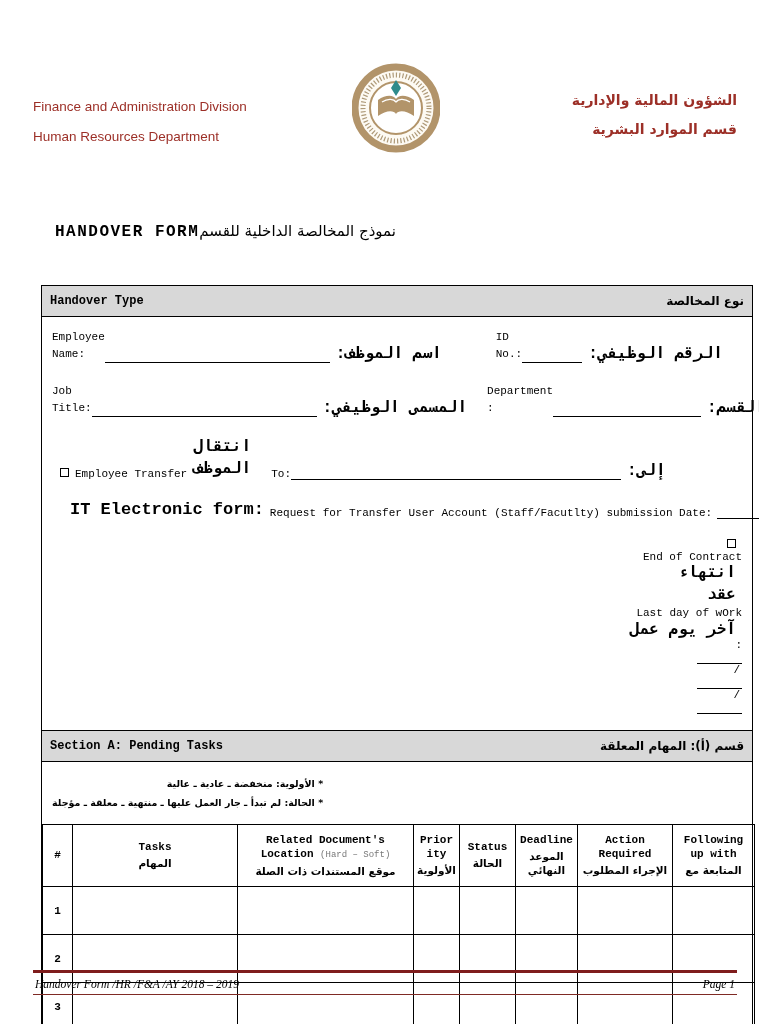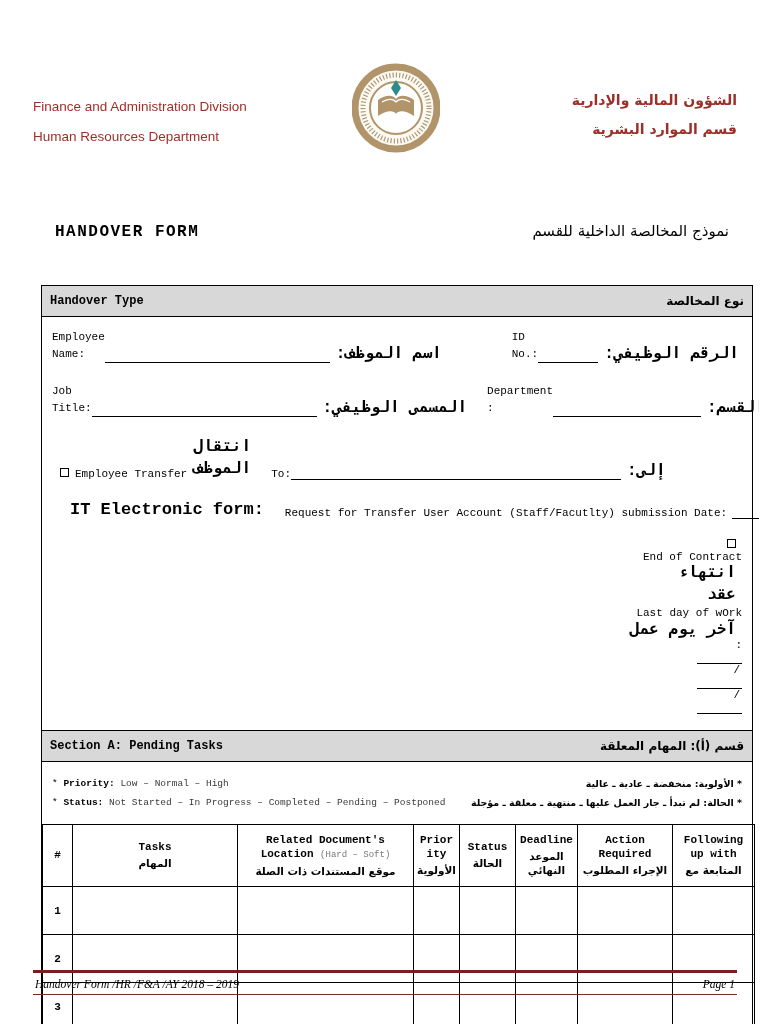--- a/index.html
+++ b/index.html
@@ -11,21 +11,21 @@
   }
   
   .hdr-left { position:absolute; top:92px; left:22px; color:#9c2f27;
     font-family:"Liberation Sans", sans-serif; font-size:13.5px; line-height:2.2; }
   .hdr-right { position:absolute; top:86px; right:22px; color:#9c2f27;
     font-family:"DejaVu Sans", sans-serif; font-size:14px; font-weight:bold;
     line-height:2.1; text-align:right; }
   .logo { position:absolute; top:50px; left:341px; width:88px; height:115px; }
   
   .title-row { position:absolute; top:222px; left:44px; right:30px;
-    display:flex; justify-content:space-between; align-items:baseline; }
+    display:flex; align-items:baseline; }
   .title-en { font-weight:bold; font-size:16px; letter-spacing:1.5px; }
   .title-ar { font-family:"DejaVu Sans", sans-serif; font-size:15px; }
   
   .box { position:absolute; top:285px; left:30px; width:712px;
     border:1px solid #000; background:#fff; }
   .sec-head { background:#d8d8d8; display:flex; justify-content:space-between;
     align-items:center; padding:8px 8px; font-weight:bold; font-size:12px;
     border-bottom:1px solid #000; }
   .sec-head .ar { font-family:"DejaVu Sans", sans-serif; font-size:12px; font-weight:bold; }
   .sec-head.bt { border-top:1px solid #000; }
@@ -35,21 +35,21 @@
   .frow:last-child { margin-bottom:0;flex-direction:column; }
   .lbl2 { white-space:pre-line; font-size:11px; line-height:1.55; flex:none; }
   .lbl  { font-size:11px; flex:none; }
   .lblb { font-size:17px; font-weight:bold; flex:none; }
   .arlbl { font-family:Liberation Mono, monospace; font-weight:bold; font-size:16px;
     margin:0 6px; flex:none; }
   .arnarrow { width:58px; line-height:1.35; text-align:right; }
   .line { display:inline-block; border-bottom:1px solid #000; height:13px; flex:none; }
   .w225{width:225px} .w60{width:60px} .w148{width:148px} .w330{width:330px}
   .w55{width:55px} .w45{width:45px} .w40{width:40px}
-  .ml { margin-left:64px; }
+  .ml { margin-left:48px; }
   .ml2 { margin-left:14px; }
   .checkbox { width:9px; height:9px; border:1px solid #000; margin:0 6px 3px 8px; flex:none; }
   .itrow { font-size:10.3px; padding-left:18px; align-items:flex-end; }
   .slash { padding:0 2px; }
   
   .legend { display:flex; justify-content:space-between; padding:12px 10px; line-height:2; }
   .leg-left { font-size:9.5px; color:#3a3a3a; }
   .leg-left b { color:#000; }
   .leg-right { font-family:"DejaVu Sans", sans-serif; font-weight:bold;
     font-size:9.5px; text-align:right; }
@@ -137,21 +137,21 @@
         <span class="checkbox"></span>
         <span class="lbl">Employee Transfer</span>
         <span class="arlbl arnarrow" dir="rtl">انتقال الموظف</span>
         <span class="lbl ml2">To:</span>
         <span class="line w330"></span>
         <span class="arlbl" dir="rtl">إلى:</span>
       </div>
 
       <div class="frow itrow">
         <span class="lblb">IT Electronic form:</span>
-        <span class="lbl" style="margin-left:21px;">Request for Transfer User Account (Staff/Facutlty) submission Date:</span>
+        <span class="lbl" style="margin-left:6px;">Request for Transfer User Account (Staff/Facutlty) submission Date:</span>
         <span class="line w55" style="margin-left:5px;"></span>
         <span class="slash">/</span>
         <span class="line w55"></span>
         <span class="slash">/</span>
         <span class="line w40"></span>
       </div>
 
       <div class="frow">
         <span class="checkbox"></span>
         <span class="lbl">End of Contract</span>
@@ -167,32 +167,20 @@
       </div>
 
     </div>
 
     <div class="sec-head bt">
       <span>Section A: Pending Tasks</span>
       <span class="ar" dir="rtl">قسم (أ): المهام المعلقة</span>
     </div>
 
     <div class="legend">
-      <div class="leg-left">
-        <div>
-          <span class="star">*</span>
-          <b>Priority:</b>
-          <span>Low – Normal – High</span>
-        </div>
-        <div>
-          <span class="star">*</span>
-          <b>Status:</b>
-          <span>Not Started – In Progress – Completed – Pending – Postponed</span>
-        </div>
-      </div>
       <div class="leg-right" dir="rtl">
         <div>
           <span class="star">*</span>
           <span>الأولوية: منخفضة ـ عادية ـ عالية</span>
         </div>
         <div>
           <span class="star">*</span>
           <span>الحالة: لم تبدأ ـ جار العمل عليها ـ منتهية ـ معلقة ـ مؤجلة</span>
         </div>
       </div>

